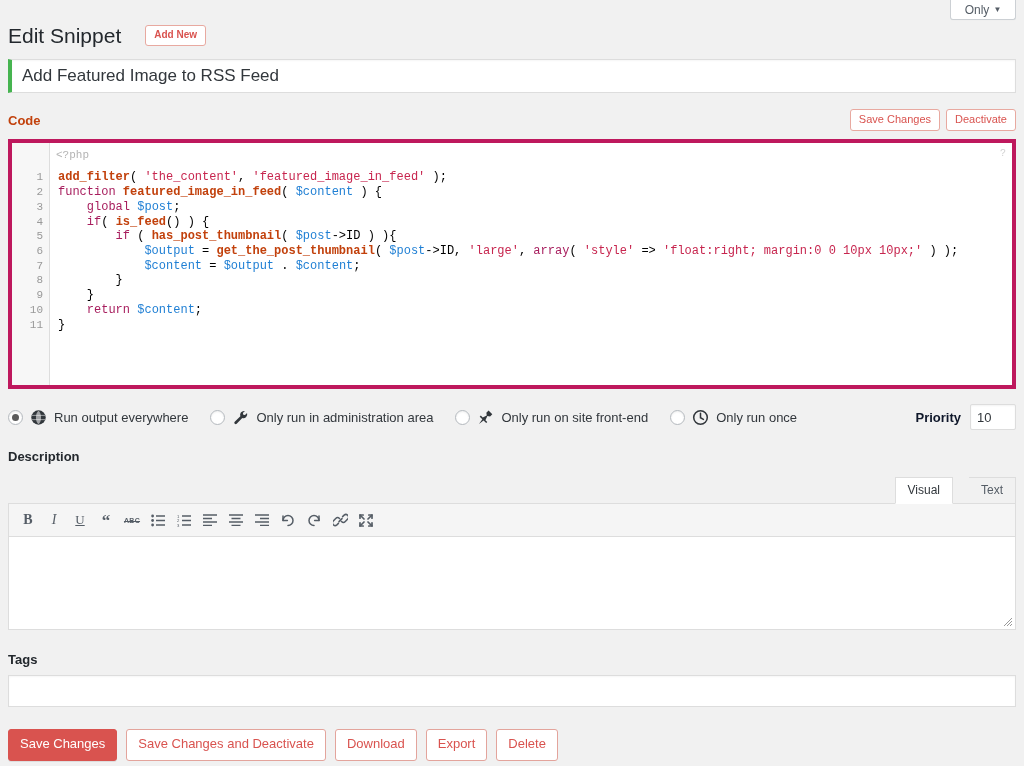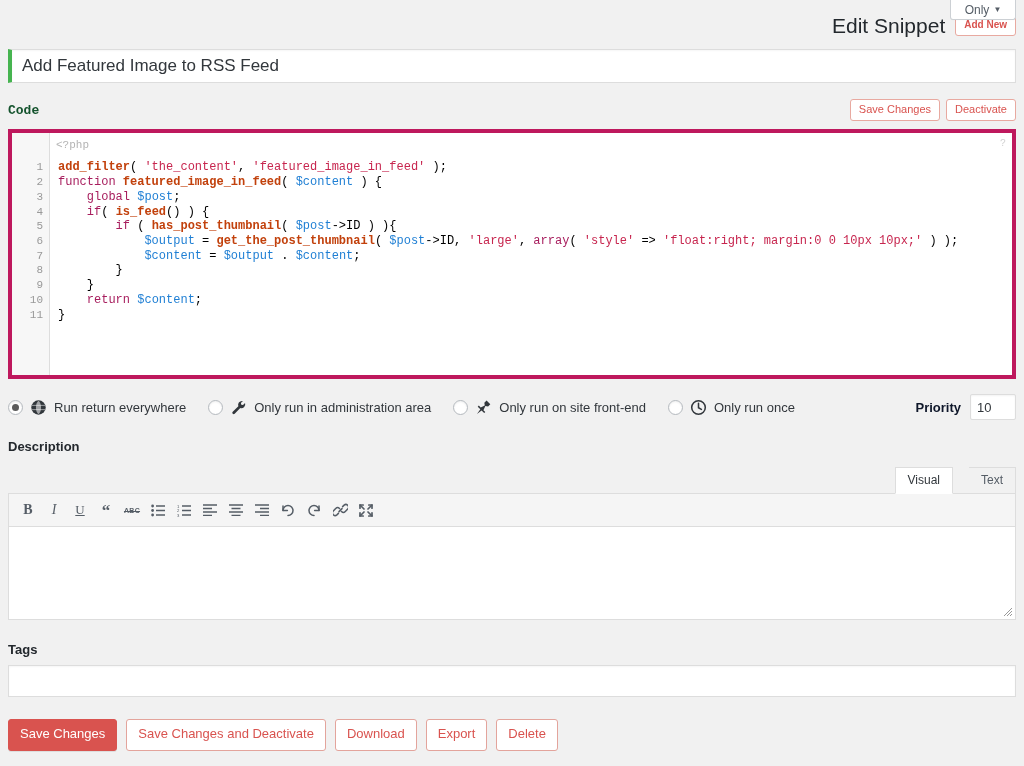--- a/index.html
+++ b/index.html
@@ -23,23 +23,22 @@
     border-radius: 0 0 3px 3px;
     font-size: 12px; color: #555d66;
     display: flex; align-items: center; justify-content: center;
     gap: 4px;
     box-shadow: 0 1px 1px -1px rgba(0,0,0,.1);
   }
   .help-btn .caret { font-size: 8px; line-height: 1; }
 
   
   .title-row {
-    display: flex; align-items: center; gap: 10px;
-    padding-top: 12px;
-    justify-content: flex-end;
+    display: flex; align-items: center; gap: 24px;
+    padding-top: 22px;
   }
   .page-title {
     font-size: 21px; font-weight: 400; color: #23282d;
     line-height: 1.3; margin: 0;
   }
   .add-new-btn {
     display: inline-block;
     border: 1px solid #e8a9a0;
     color: #d9534f;
     background: #fff;
@@ -63,21 +62,21 @@
     font-family: "Liberation Sans", sans-serif;
     box-shadow: inset 0 1px 2px rgba(0,0,0,.04);
   }
 
   
   .section-head {
     display: flex; align-items: center; justify-content: space-between;
     margin-top: 16px; margin-bottom: 8px;
   }
   .section-label {
-    font-size: 13px; font-weight: 700; color: #14532d; font-family: Liberation Mono, monospace;
+    font-size: 13px; font-weight: 700; color: #c2410c;
   }
   .mini-btns { display: flex; gap: 6px; }
   .mini-btn {
     border: 1px solid #e8a9a0;
     color: #d9534f; background: #fff;
     border-radius: 3px;
     font-size: 11px;
     padding: 3px 8px 4px;
     line-height: 1.2;
   }
@@ -299,21 +298,21 @@
     <div id="scope-options" style="display:flex;align-items:center;">
         <label class="scope-item">
           <span class="radio checked"></span>
           <span style="display: flex;">
             <svg class="scope-ico" viewBox="0 0 20 20">
               <circle cx="10" cy="10" r="8.5" fill="#32373c"></circle>
               <path d="M10 2c2 2 3 4.3 3 8s-1 6-3 8c-2-2-3-4.3-3-8s1-6 3-8z" fill="#fff" opacity=".55"></path>
               <path d="M2.3 7.5h15.4M2.3 12.5h15.4" stroke="#fff" stroke-width="1.1" opacity=".55"></path>
             </svg>
           </span>
-          <span>Run return everywhere</span>
+          <span>Run output everywhere</span>
         </label>
         <label class="scope-item">
           <span class="radio"></span>
           <span style="display: flex;">
             <svg class="scope-ico" viewBox="0 0 20 20">
               <path d="M14.2 2.3a4.6 4.6 0 0 0-4.4 6.1L3.2 15a1.6 1.6 0 1 0 2.3 2.3l6.6-6.6a4.6 4.6 0 0 0 5.6-5.9l-2.4 2.4-2-.5-.5-2 2.4-2.4z" fill="#32373c"></path>
             </svg>
           </span>
           <span>Only run in administration area</span>
         </label>

